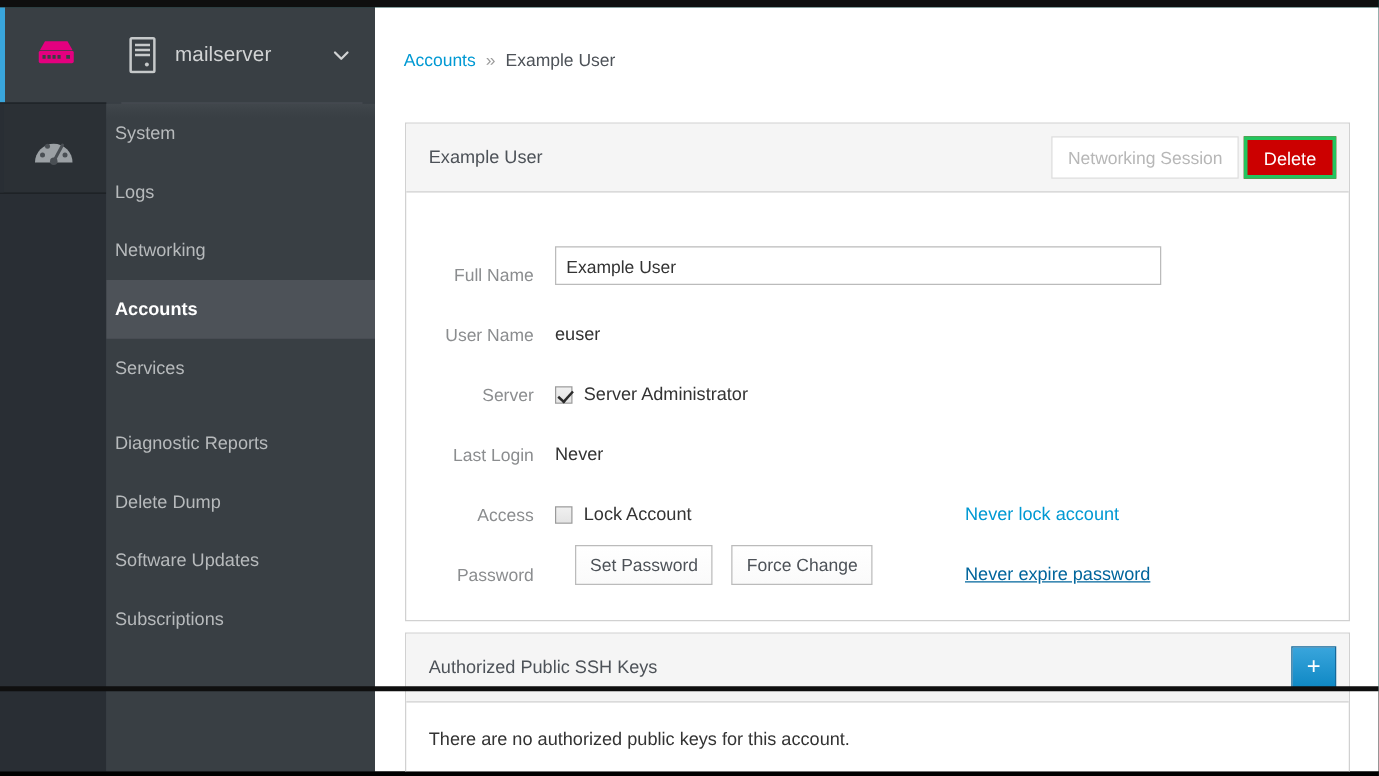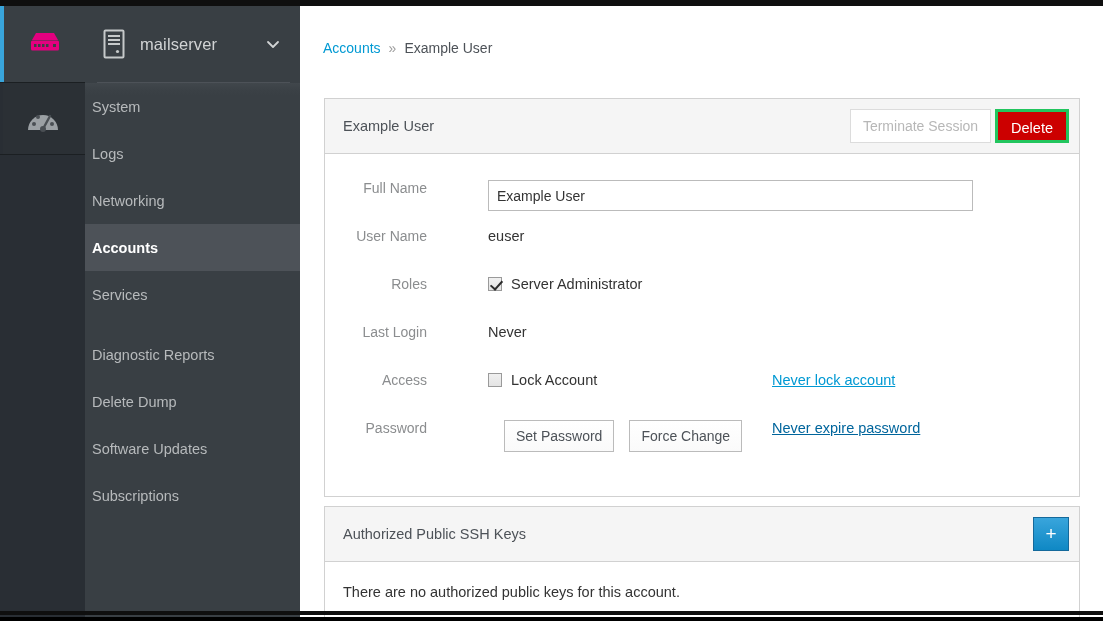--- a/index.html
+++ b/index.html
@@ -4,21 +4,21 @@
 <style>
   * { box-sizing: border-box; margin: 0; padding: 0; }
   html, body {
     width: 1103px; height: 621px;
     background: #000;
     font-family: "Liberation Sans", "DejaVu Sans", sans-serif;
     overflow: hidden;
   }
   #app {
     position: relative;
-    width: 1103px; height: 615px;
+    width: 1103px; height: 553px;
     background: #0f766e;
   }
   
   .top-strip {
     position: absolute; top: 0; left: 0;
     width: 1103px; height: 6px;
     background: #0f0f0f;
   }
   
   .bottom-strip {
@@ -193,24 +193,23 @@
     border: 1px solid #14699b;
     color: #fff;
     font-size: 19px; line-height: 30px;
     padding: 0; text-align: center;
     cursor: pointer;
   }
 
   .card-body { padding: 26px 0 28px 0; }
 
   .frow {
-    display: flex; align-items: flex-start;
+    display: flex; align-items: flex-end;
     height: 48px;
     position: relative;
-    gap: 44px;
   }
   .flabel {
     width: 119px;
     text-align: right;
     padding-right: 17px;
     font-size: 14px;
     color: #8b8d8f;
     flex: none;
   }
   .fvalue { font-size: 14.5px; color: #333; }
@@ -244,21 +243,21 @@
   }
   .cblabel { margin-left: 9px; font-size: 14.5px; color: #333; }
   .btn-group { display: flex; }
   .btn-group .btn { margin-right: -1px; margin-left: 16px; }
   .side-link {
     position: absolute;
     left: 447px;
     font-size: 14.5px;
     cursor: pointer;
   }
-  .link-plain { color: #0099d3; text-decoration: underline; }
+  .link-plain { color: #0099d3; }
   .link-hover { color: #00659c; text-decoration: underline; }
   .empty-note {
     padding: 22px 18px 26px 18px;
     font-size: 14.5px;
     color: #333;
   }
 </style>
 </head>
 <body>
 
@@ -356,39 +355,39 @@
     <div class="breadcrumb">
       <span class="crumb-link">Accounts</span>
       <span class="crumb-sep">»</span>
       <span class="crumb-current">Example User</span>
     </div>
 
     <div class="card" id="account-card">
       <div class="card-head">
         <span class="card-title">Example User</span>
         <div class="head-actions">
-          <button class="btn btn-disabled">Terminate Session</button>
+          <button class="btn btn-disabled">Networking Session</button>
           <button class="btn btn-danger">Delete</button>
         </div>
       </div>
 
       <div class="card-body">
 
         <div class="frow">
           <div class="flabel">Full Name</div>
           <input class="text-input" type="text" value="Example User" style="">
         </div>
 
         <div class="frow">
           <div class="flabel">User Name</div>
           <div class="fvalue">euser</div>
         </div>
 
         <div class="frow">
-          <div class="flabel">Roles</div>
+          <div class="flabel">Server</div>
           <div class="cbwrap">
             <span class="cbox checked"></span>
             <span class="cblabel">Server Administrator</span>
           </div>
         </div>
 
         <div class="frow">
           <div class="flabel">Last Login</div>
           <div class="fvalue">Never</div>
         </div>

